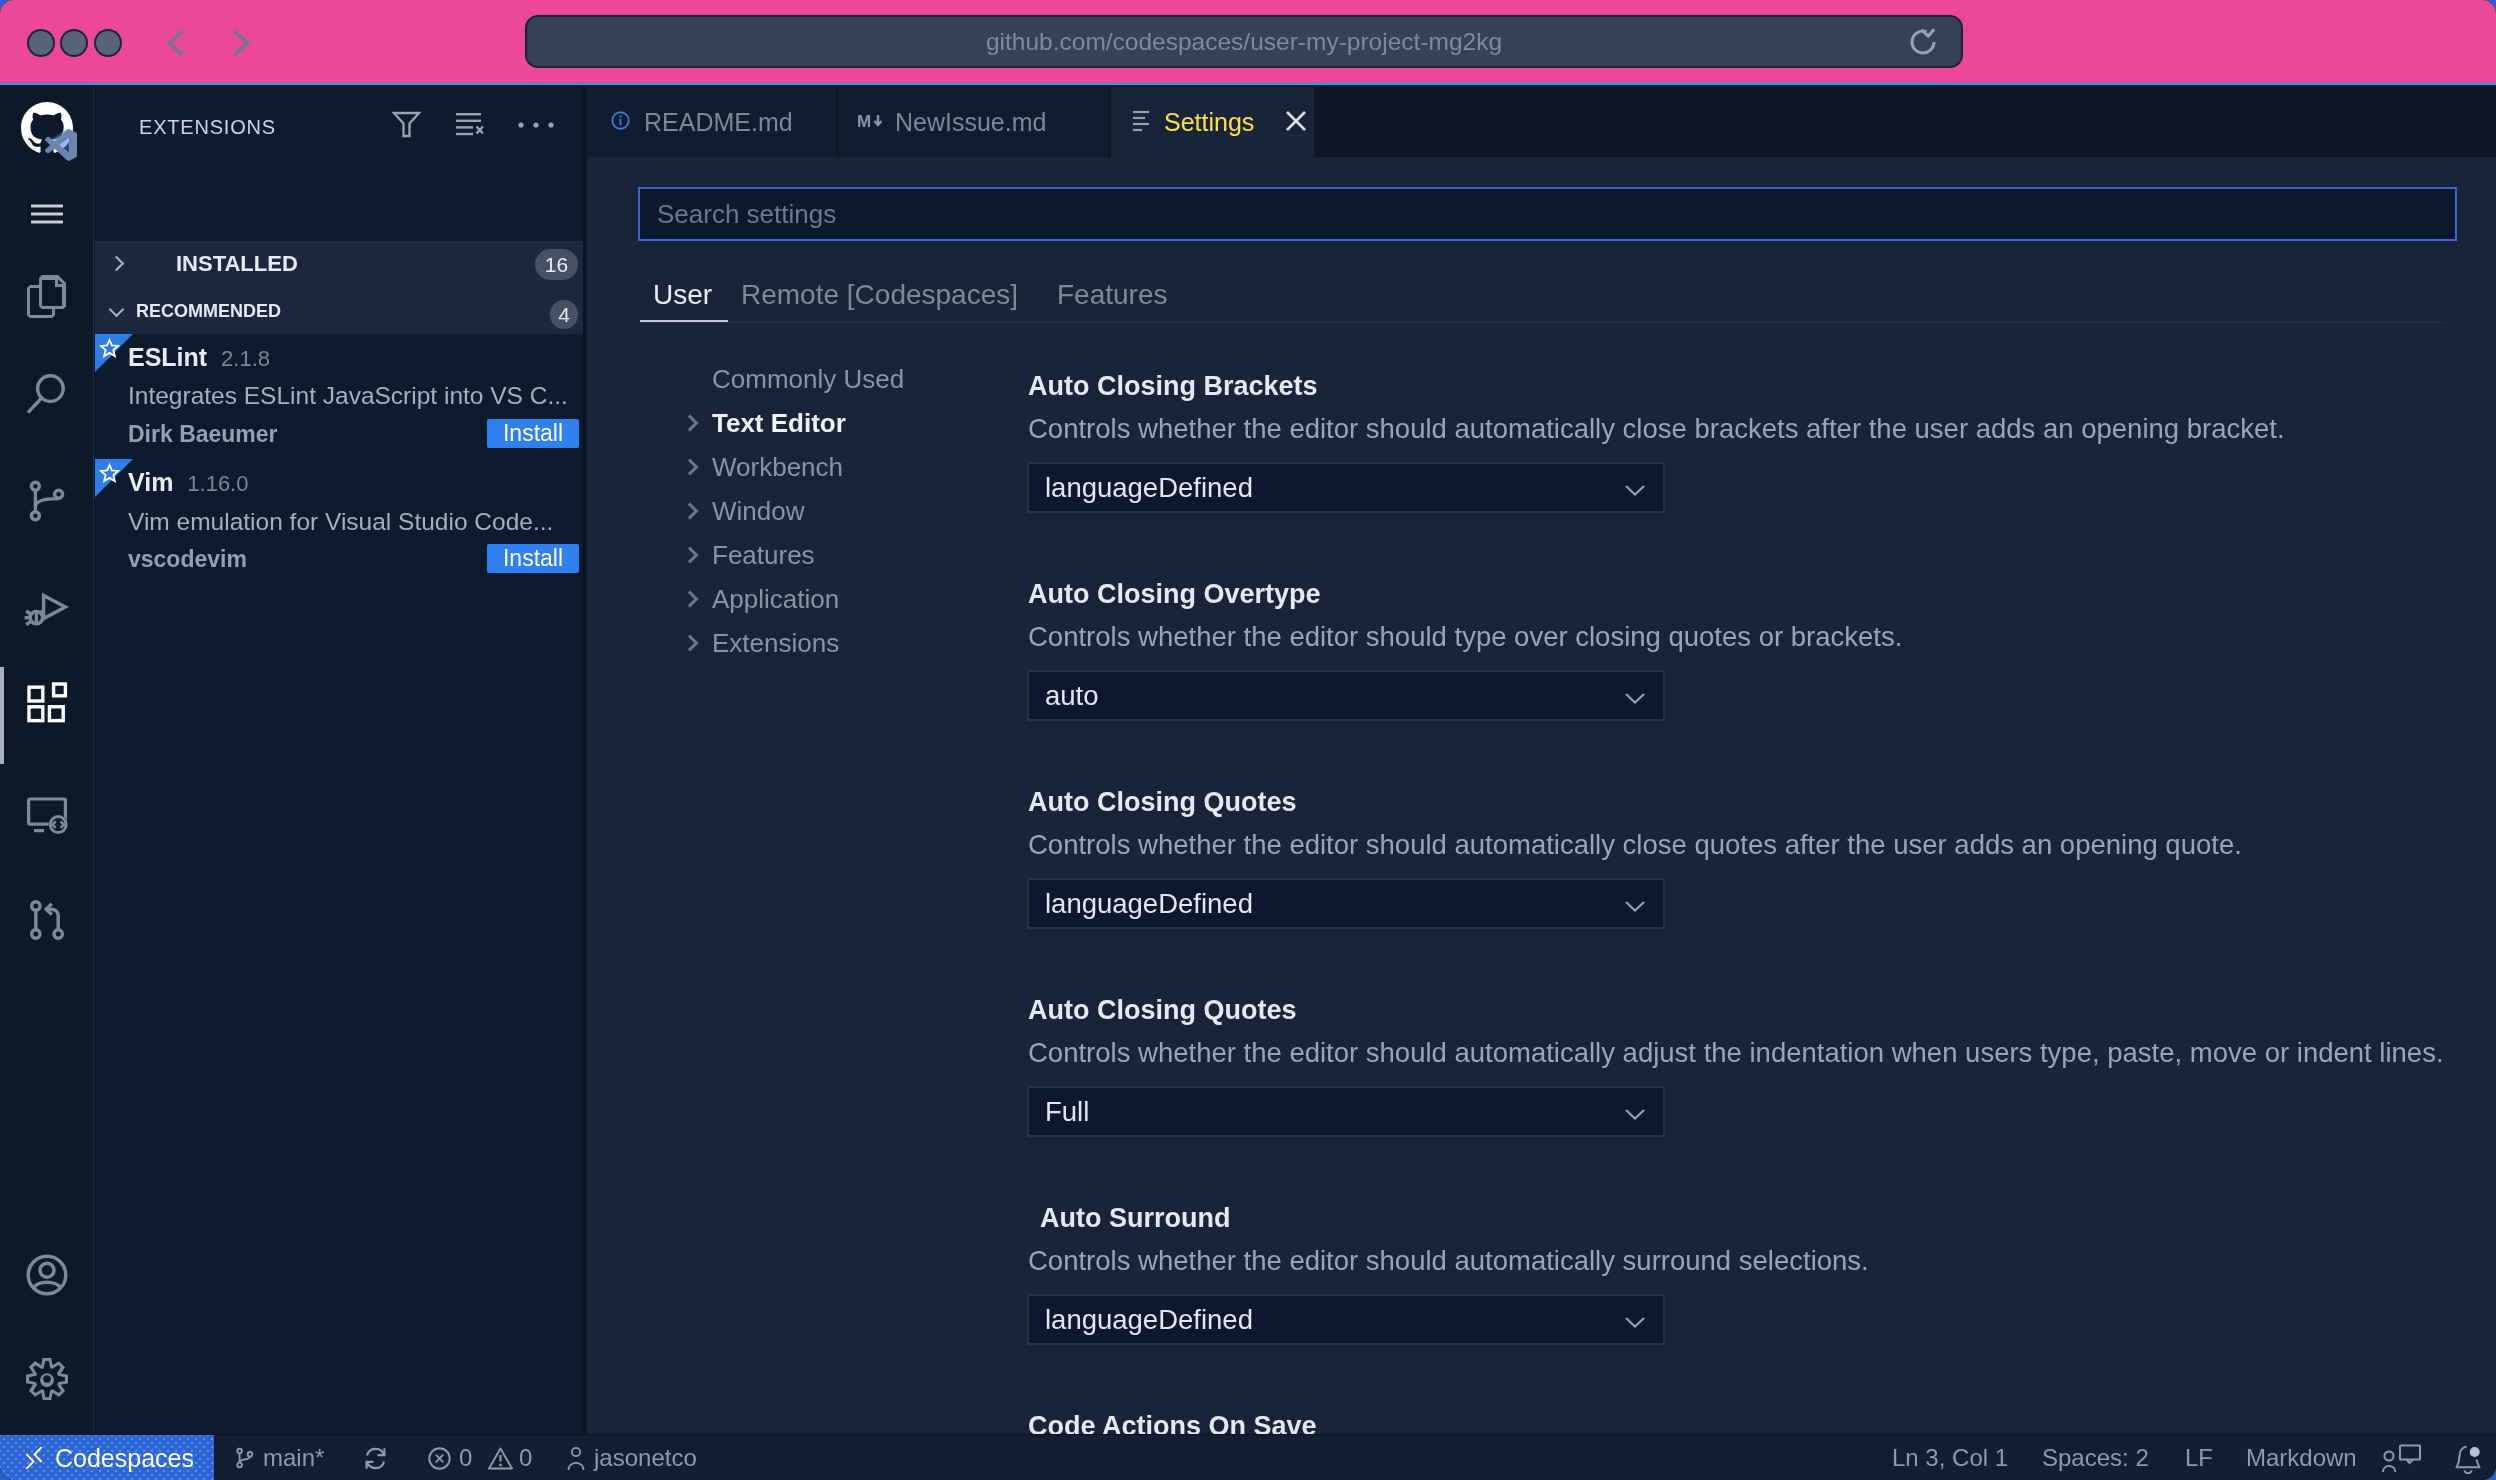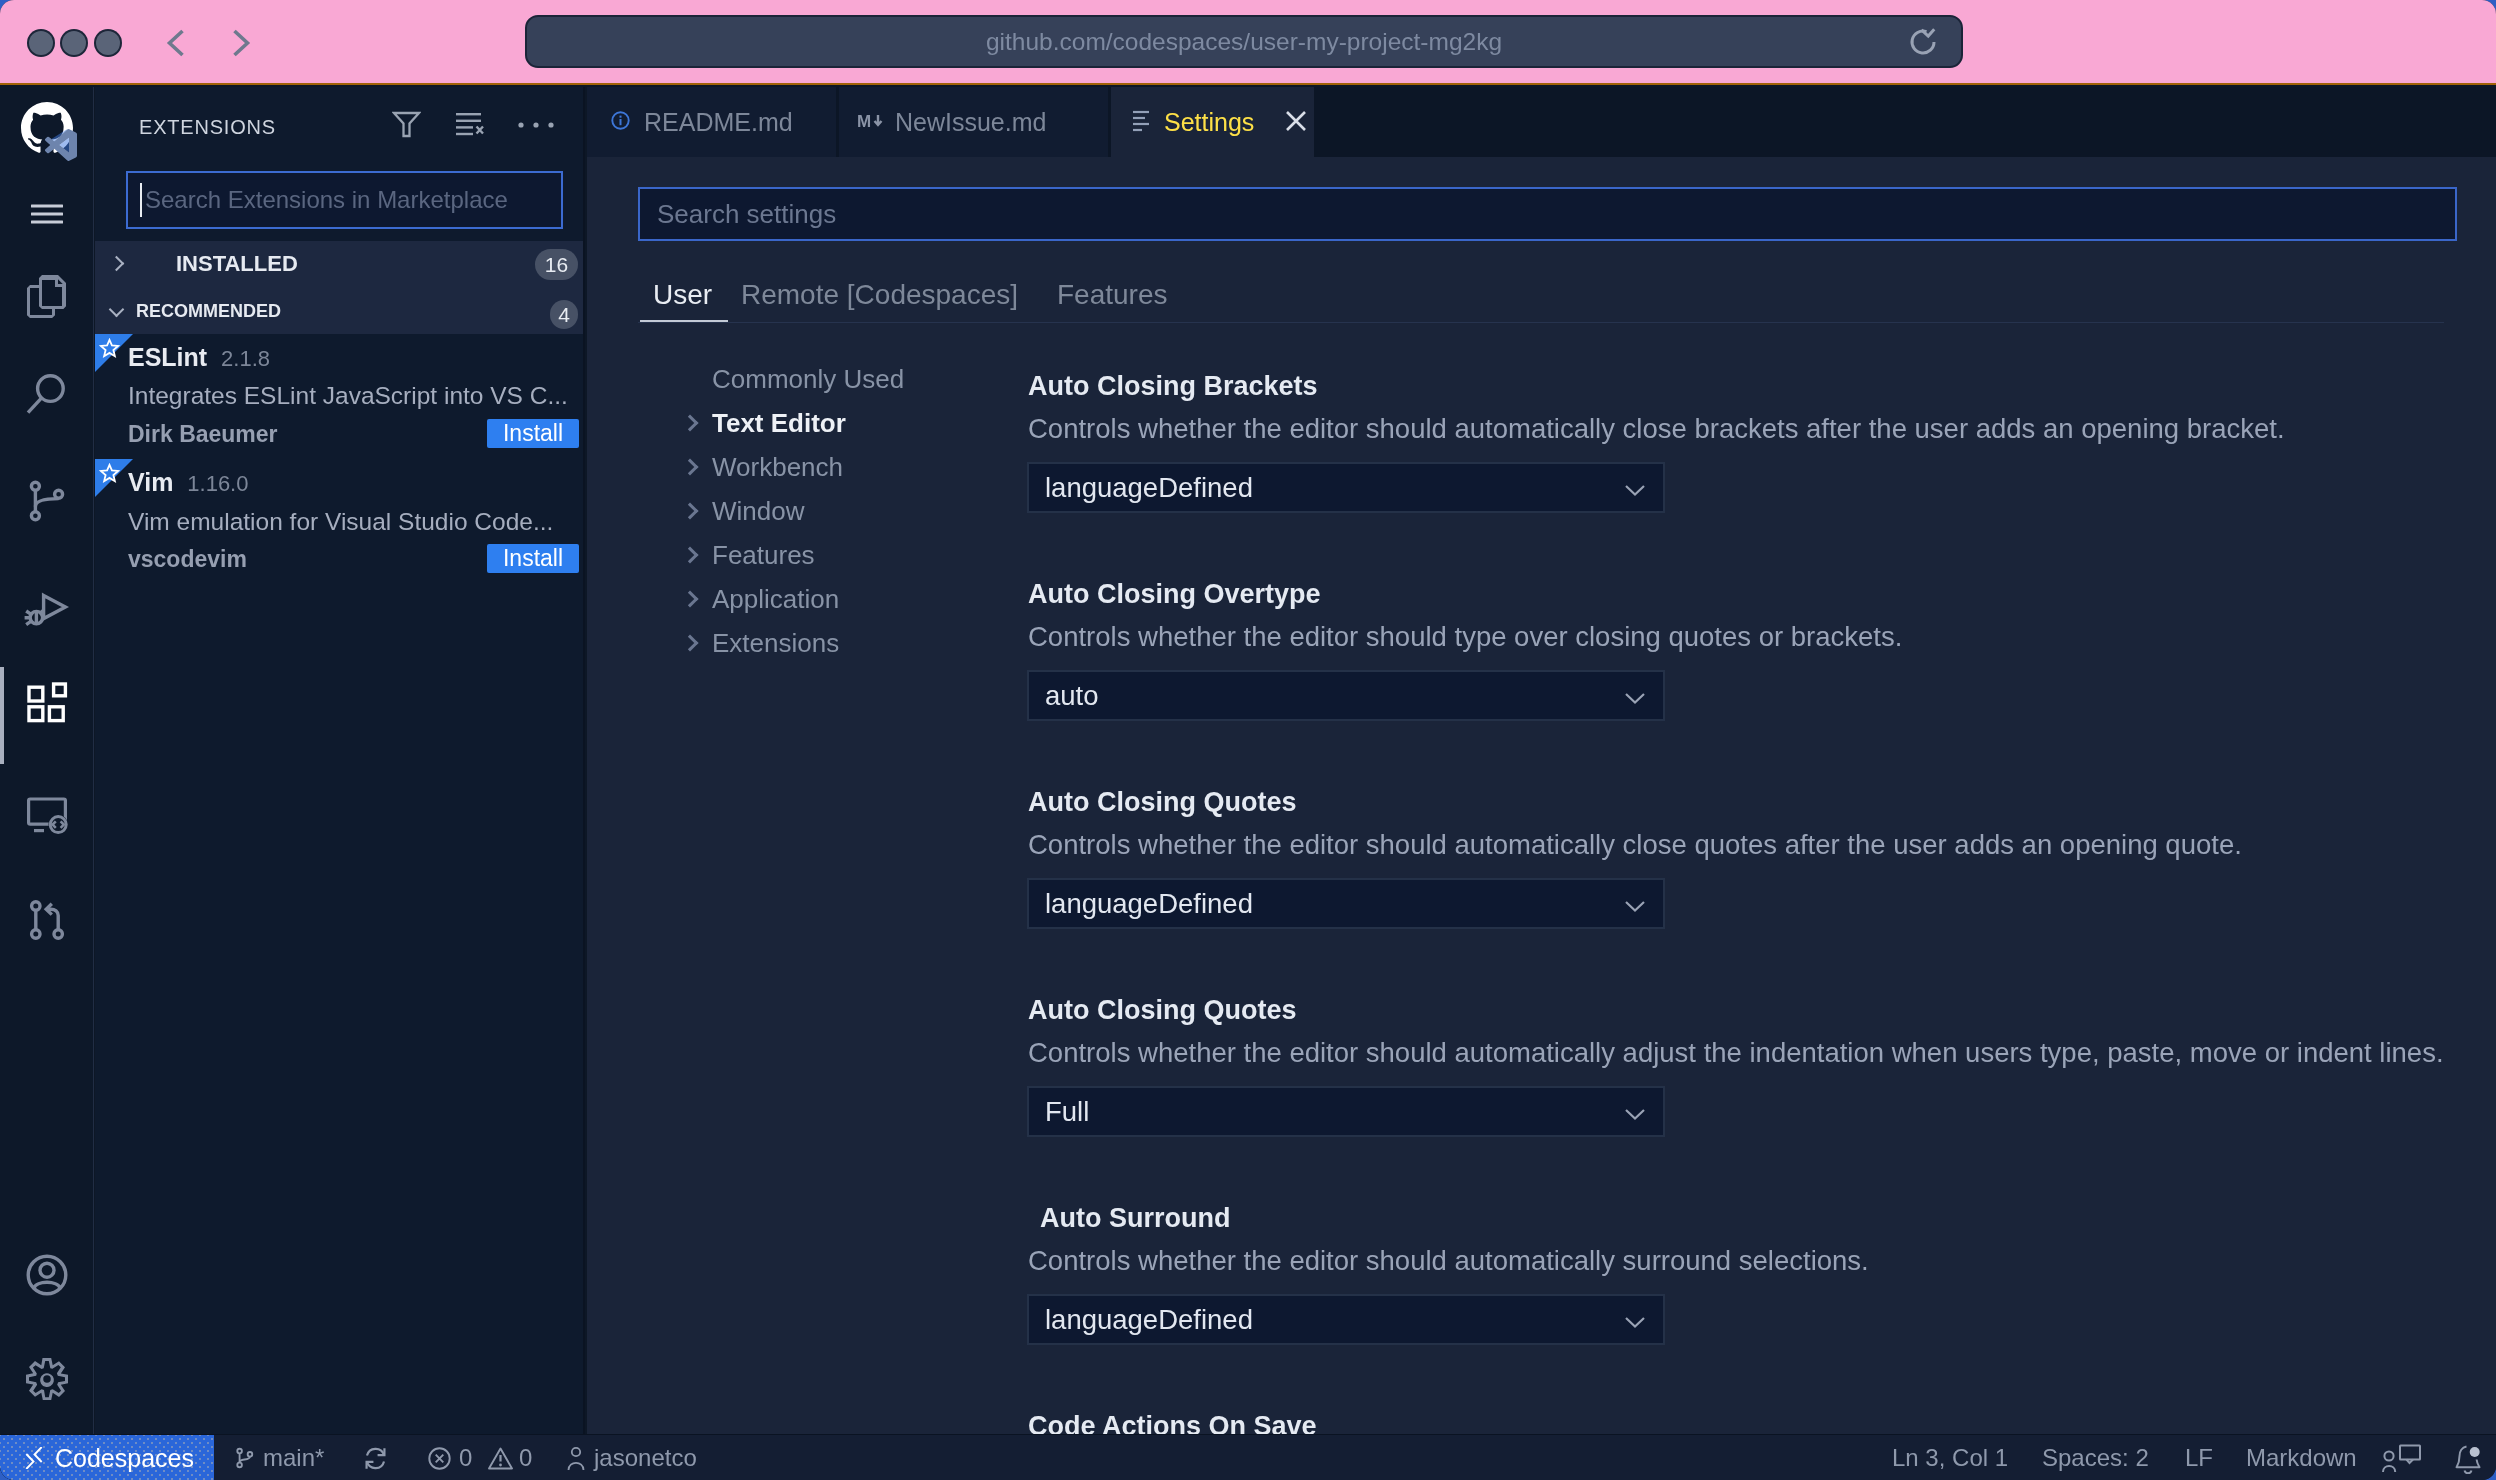--- a/index.html
+++ b/index.html
@@ -1,21 +1,21 @@
 <!DOCTYPE html>
 <html><head>
 <meta charset="utf-8">
 <style>
   * { margin:0; padding:0; box-sizing:border-box; }
   html,body { width:2496px; height:1480px; overflow:hidden; }
   body { background:#2d5fc5; font-family:"Liberation Sans", sans-serif; }
   .abs { position:absolute; }
   #win { position:absolute; left:0; top:0; width:2496px; height:1480px; border-radius:14px; overflow:hidden; background:#0d1726; }
   
-  #chrome { position:absolute; left:0; top:0; width:2496px; height:85px; background:#f9a8d4; border-bottom:2px solid #a16207; }
+  #chrome { position:absolute; left:0; top:0; width:2496px; height:85px; background:#ec4899; border-bottom:2px solid #0ea5e9; }
   .light { position:absolute; top:31px; width:24px; height:24px; border-radius:50%; background:#5a6478; box-shadow:0 0 0 2px #1d2639; }
   #urlbar { position:absolute; left:525px; top:15px; width:1438px; height:53px; border-radius:13px; background:#364159; border:2px solid #1b2438; }
   #urltext { position:absolute; left:0; top:0; width:100%; height:49px; line-height:49px; text-align:center; color:#7e8aa1; font-size:24.5px; }
   
   #actbar { position:absolute; left:0; top:87px; width:94px; height:1347px; background:#0d1829; border-right:1px solid #212d44; }
   .aicon { position:absolute; left:23px; width:48px; height:48px; }
   
   #sidebar { position:absolute; left:95px; top:87px; width:490px; height:1347px; background:#0e1a2d; border-right:2px solid #0a1322; }
   
   #editor { position:absolute; left:587px; top:87px; width:1909px; height:1347px; background:#1a2439; overflow:hidden; }
@@ -160,24 +160,20 @@
         </g>
       </svg>
     <svg class="abs" style="left:420px;top:32px;" width="42" height="12" viewBox="0 0 42 12">
         <g fill="#99a3b2">
           <circle cx="6" cy="6" r="2.6"></circle>
           <circle cx="21" cy="6" r="2.6"></circle>
           <circle cx="36" cy="6" r="2.6"></circle>
         </g>
       </svg>
 
-    <div class="abs" style="left:31px;top:84px;width:437px;height:58px;background:#0d1830;border:2px solid #3c6bd1;">
-      <div class="abs" style="left:12px;top:10px;width:2px;height:34px;background:#e8ecf2;"></div>
-      <div class="abs" style="left:17px;top:0;height:54px;line-height:54px;font-size:24px;color:#5a6680;white-space:nowrap;">Search Extensions in Marketplace</div>
-    </div>
 
     <div class="abs" style="left:0;top:154px;width:488px;height:93px;background:#1d2840;">
       <div class="abs" style="left:16px;top:17px;width:11px;height:11px;border-right:2.5px solid #a9b1c2;border-top:2.5px solid #a9b1c2;transform:rotate(45deg);"></div>
       <div class="abs" style="left:41px;top:0;height:46px;line-height:46px;font-size:22px;font-weight:bold;color:#e6eaf1;margin-left:40px;">INSTALLED</div>
       <div class="abs" style="left:440px;top:8px;width:43px;height:31px;border-radius:16px;background:#475165;color:#e8ecf2;font-size:21px;line-height:31px;text-align:center;">16</div>
       <div class="abs" style="left:16px;top:63px;width:11px;height:11px;border-right:2.5px solid #a9b1c2;border-bottom:2.5px solid #a9b1c2;transform:rotate(45deg);"></div>
       <div class="abs" style="left:41px;top:47px;height:46px;line-height:46px;font-size:18px;font-weight:bold;color:#e6eaf1;">RECOMMENDED</div>
       <div class="abs" style="left:455px;top:59px;width:28px;height:29px;border-radius:15px;background:#475165;color:#e8ecf2;font-size:21px;line-height:29px;text-align:center;">4</div>
     </div>
 

